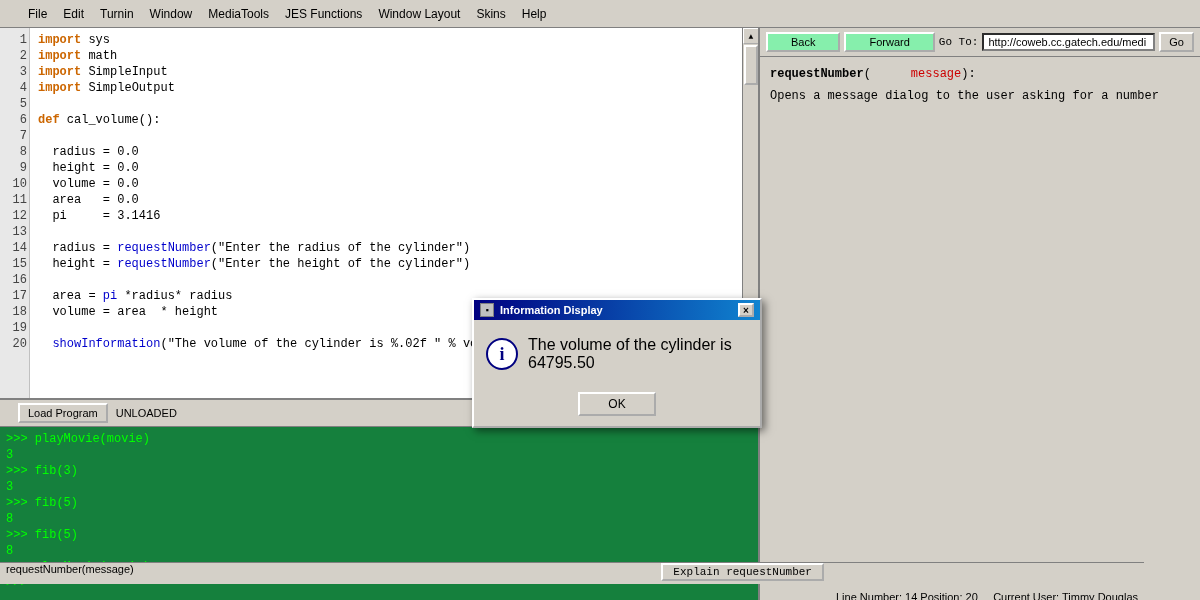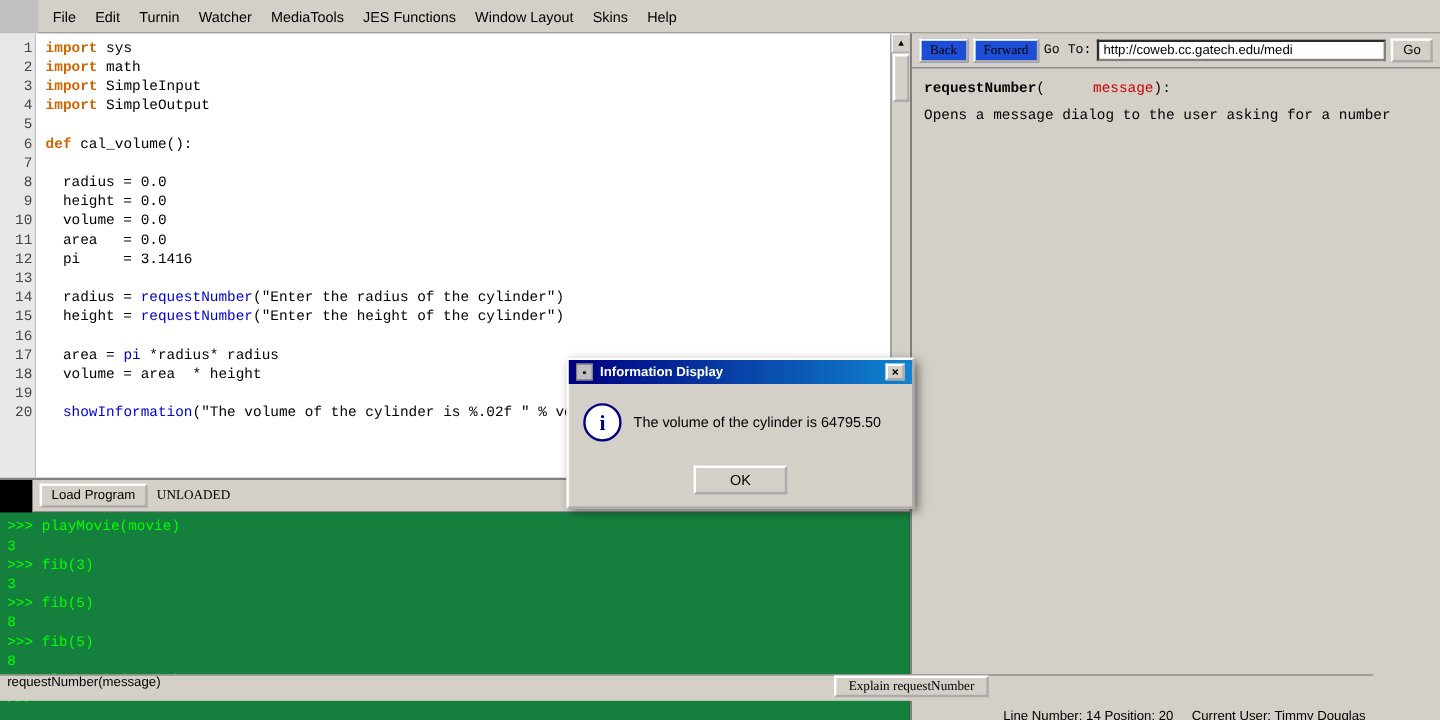--- a/index.html
+++ b/index.html
@@ -4,25 +4,24 @@
   <style>
     * { margin: 0; padding: 0; box-sizing: border-box; }
     body { width: 1200px; height: 600px; overflow: hidden; font-family: 'Courier New', monospace; font-size: 12px; background: #c0c0c0; }
 
     
     #menubar {
       background: #d4d0c8;
       height: 28px;
       display: flex;
       align-items: center;
-      padding: 0 4px;
+      padding: 0 20px;
       border-bottom: 1px solid #808080;
       font-family: Arial, sans-serif;
       font-size: 12px;
-      margin-left: 32px;
     }
     .menu-item {
       padding: 4px 8px;
       cursor: pointer;
       color: #000;
     }
 
     
     #main-container {
       display: flex;
@@ -94,39 +93,38 @@
     
     #console-area {
       height: 200px;
       background: #000000;
       display: flex;
       flex-direction: column;
     }
 
     #console-toolbar {
       background: #d4d0c8;
-      padding: 3px 6px;
+      padding: 3px 18px;
       display: flex;
       align-items: center;
       gap: 8px;
       border-bottom: 1px solid #808080;
-      margin-left: 27px;
     }
 
     #load-program-btn {
       background: #d4d0c8;
       border: 2px outset #ffffff;
       padding: 2px 8px;
       font-size: 11px;
       cursor: pointer;
       font-family: Arial, sans-serif;
     }
 
     #unloaded-label {
-      font-family: Liberation Serif, serif;
+      font-family: Liberation Sans, sans-serif;
       font-size: 11px;
       color: #000;
     }
 
     #console-output {
       flex: 1;
       background: #15803d;
       color: #00ff00;
       font-family: 'Courier New', monospace;
       font-size: 12px;
@@ -146,26 +144,26 @@
     #browser-toolbar {
       display: flex;
       align-items: center;
       padding: 4px 6px;
       gap: 4px;
       border-bottom: 1px solid #808080;
       background: #d4d0c8;
     }
 
     .nav-btn {
-      background: #1d4ed8;
-      border: 2px outset #ffffff;
-      padding: 2px 7px;
-      font-size: 11px;
-      cursor: pointer;
-      font-family: Liberation Serif, serif;
+      background: #86efac;
+      border: 2px outset #ffffff;
+      padding: 2px 23px;
+      font-size: 11px;
+      cursor: pointer;
+      font-family: Liberation Sans, sans-serif;
     }
 
     #goto-label {
       font-family: Liberation Mono, monospace;
       font-size: 11px;
     }
 
     #url-input {
       flex: 1;
       border: 2px inset #808080;
@@ -213,21 +211,21 @@
     }
 
     #status-left { flex: 1; }
 
     #explain-btn {
       background: #d4d0c8;
       border: 2px outset #ffffff;
       padding: 1px 10px;
       font-size: 11px;
       cursor: pointer;
-      font-family: Liberation Serif, serif;
+      font-family: Liberation Mono, monospace;
       margin-right: 12px;
     }
 
     #status-right {
       font-size: 11px;
       margin-top: 28px;
     }
 
     
     #dialog-overlay {
@@ -311,21 +309,21 @@
       justify-content: center;
       font-size: 18px;
       font-weight: bold;
       color: #000080;
       font-family: serif;
       flex-shrink: 0;
     }
 
     #dialog-message {
       font-family: Arial, sans-serif;
-      font-size: 12px;
+      font-size: 16px;
       color: #000;
     }
 
     #dialog-footer {
       padding: 8px 0 10px 0;
       display: flex;
       justify-content: center;
     }
 
     #ok-btn {
@@ -358,21 +356,21 @@
       margin: 1px;
     }
   </style>
 </head>
 <body>
 
 <div id="menubar">
   <span class="menu-item">File</span>
   <span class="menu-item">Edit</span>
   <span class="menu-item">Turnin</span>
-  <span class="menu-item">Watcher</span>
+  <span class="menu-item">Window</span>
   <span class="menu-item">MediaTools</span>
   <span class="menu-item">JES Functions</span>
   <span class="menu-item">Window Layout</span>
   <span class="menu-item">Skins</span>
   <span class="menu-item">Help</span>
 </div>
 
 <div id="main-container">
 
   <div id="left-panel">

